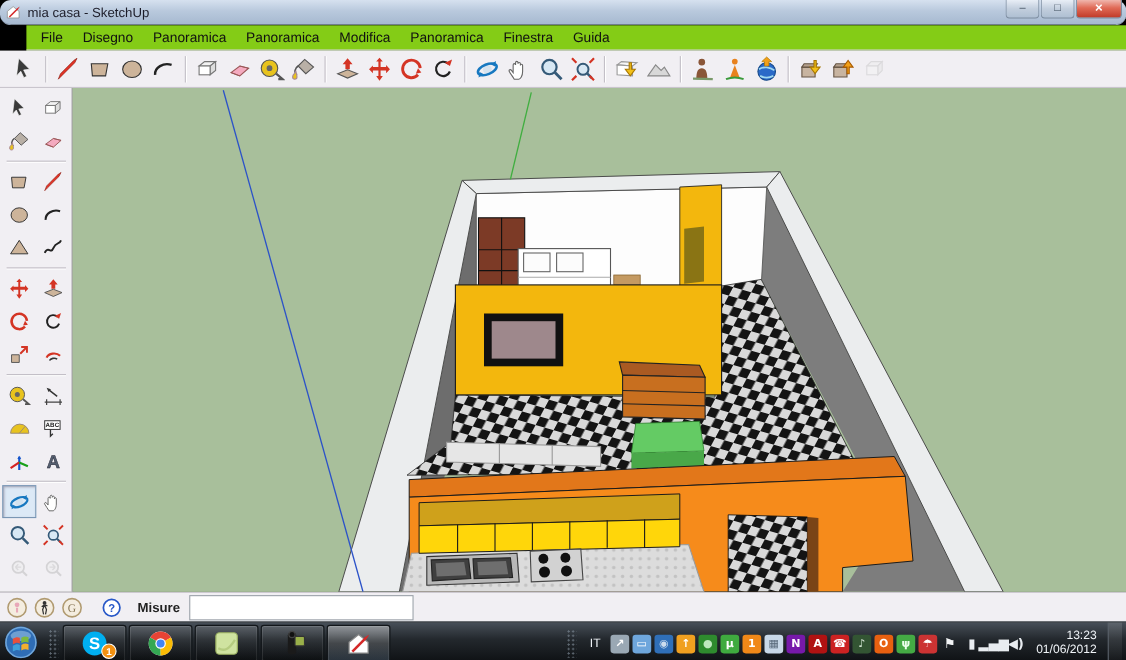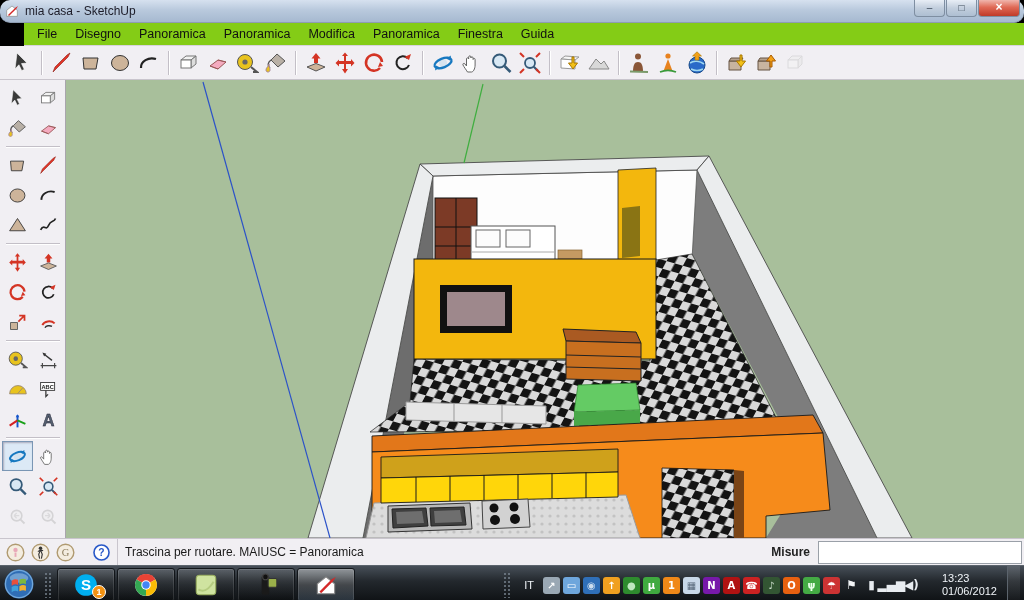--- a/index.html
+++ b/index.html
@@ -66,21 +66,21 @@
   .task-app.active{background:linear-gradient(rgba(255,255,255,.42),rgba(255,255,255,.16) 50%,rgba(120,150,180,.25));}
   .badge{position:absolute;right:8px;bottom:2px;background:#f29111;color:#fff;font-size:9px;
     font-weight:bold;border-radius:50%;width:12px;height:12px;line-height:12px;text-align:center;
     border:1px solid #fff;}
   .tray{margin-left:auto;display:flex;align-items:center;gap:3px;padding-right:4px;}
   .lang{color:#eef2f6;font-size:11px;padding:0 6px;cursor:pointer;}
   .tray-ico{width:17px;height:17px;border-radius:3px;display:flex;align-items:center;
     justify-content:center;font-size:10px;font-weight:bold;cursor:pointer;
     font-family:"DejaVu Sans",sans-serif;}
   .tray-ico.system{background:transparent;border-radius:0;font-size:12px;}
-  .clock{color:#f0f4f8;font-size:11px;text-align:left;line-height:13px;padding:0 7px;cursor:default;margin-left:12px;}
+  .clock{color:#f0f4f8;font-size:11px;text-align:right;line-height:13px;padding:0 7px;cursor:default;}
   .showdesk{width:12px;height:38px;border-left:1px solid #5c646d;
     background:linear-gradient(rgba(255,255,255,.12),rgba(255,255,255,.02));cursor:pointer;}
 </style>
 </head>
 <body>
 
 <div id="screen">
 
   <div class="titlebar">
     <span class="app-icon" id="appicon">
@@ -624,21 +624,20 @@
             <text x="12" y="16.5" text-anchor="middle" font-size="12" fill="#8a7a5a" font-family="Liberation Serif,serif">G</text>
           </svg>
         </div>
       </div>
     <div class="help-btn" id="helpbtn">
         <svg viewBox="0 0 24 24" width="19" height="19" style="display:block" font-family="Liberation Sans,sans-serif">
           <circle cx="12" cy="12" r="9.5" fill="#fff" stroke="#2858c8" stroke-width="2"></circle>
           <text x="12" y="16.5" text-anchor="middle" font-size="13" font-weight="bold" fill="#2858c8">?</text>
         </svg>
       </div>
-    <div class="hint">Trascina per ruotare.  MAIUSC = Panoramica</div>
     <span class="misure-label">Misure</span>
     <input class="misure-box" value="" style="">
   </div>
 
   <div class="taskbar">
     <div class="orb" id="orb">
         <svg viewBox="0 0 24 24" width="32" height="32" style="display:block" font-family="Liberation Sans,sans-serif">
           <circle cx="12" cy="12" r="10.8" fill="#2f6db5"></circle>
           <circle cx="12" cy="12" r="10.2" fill="none" stroke="#8fc0ea" stroke-width="1" opacity=".7"></circle>
           <ellipse cx="12" cy="7.5" rx="7" ry="3.5" fill="#bcdcf4" opacity=".45"></ellipse>

